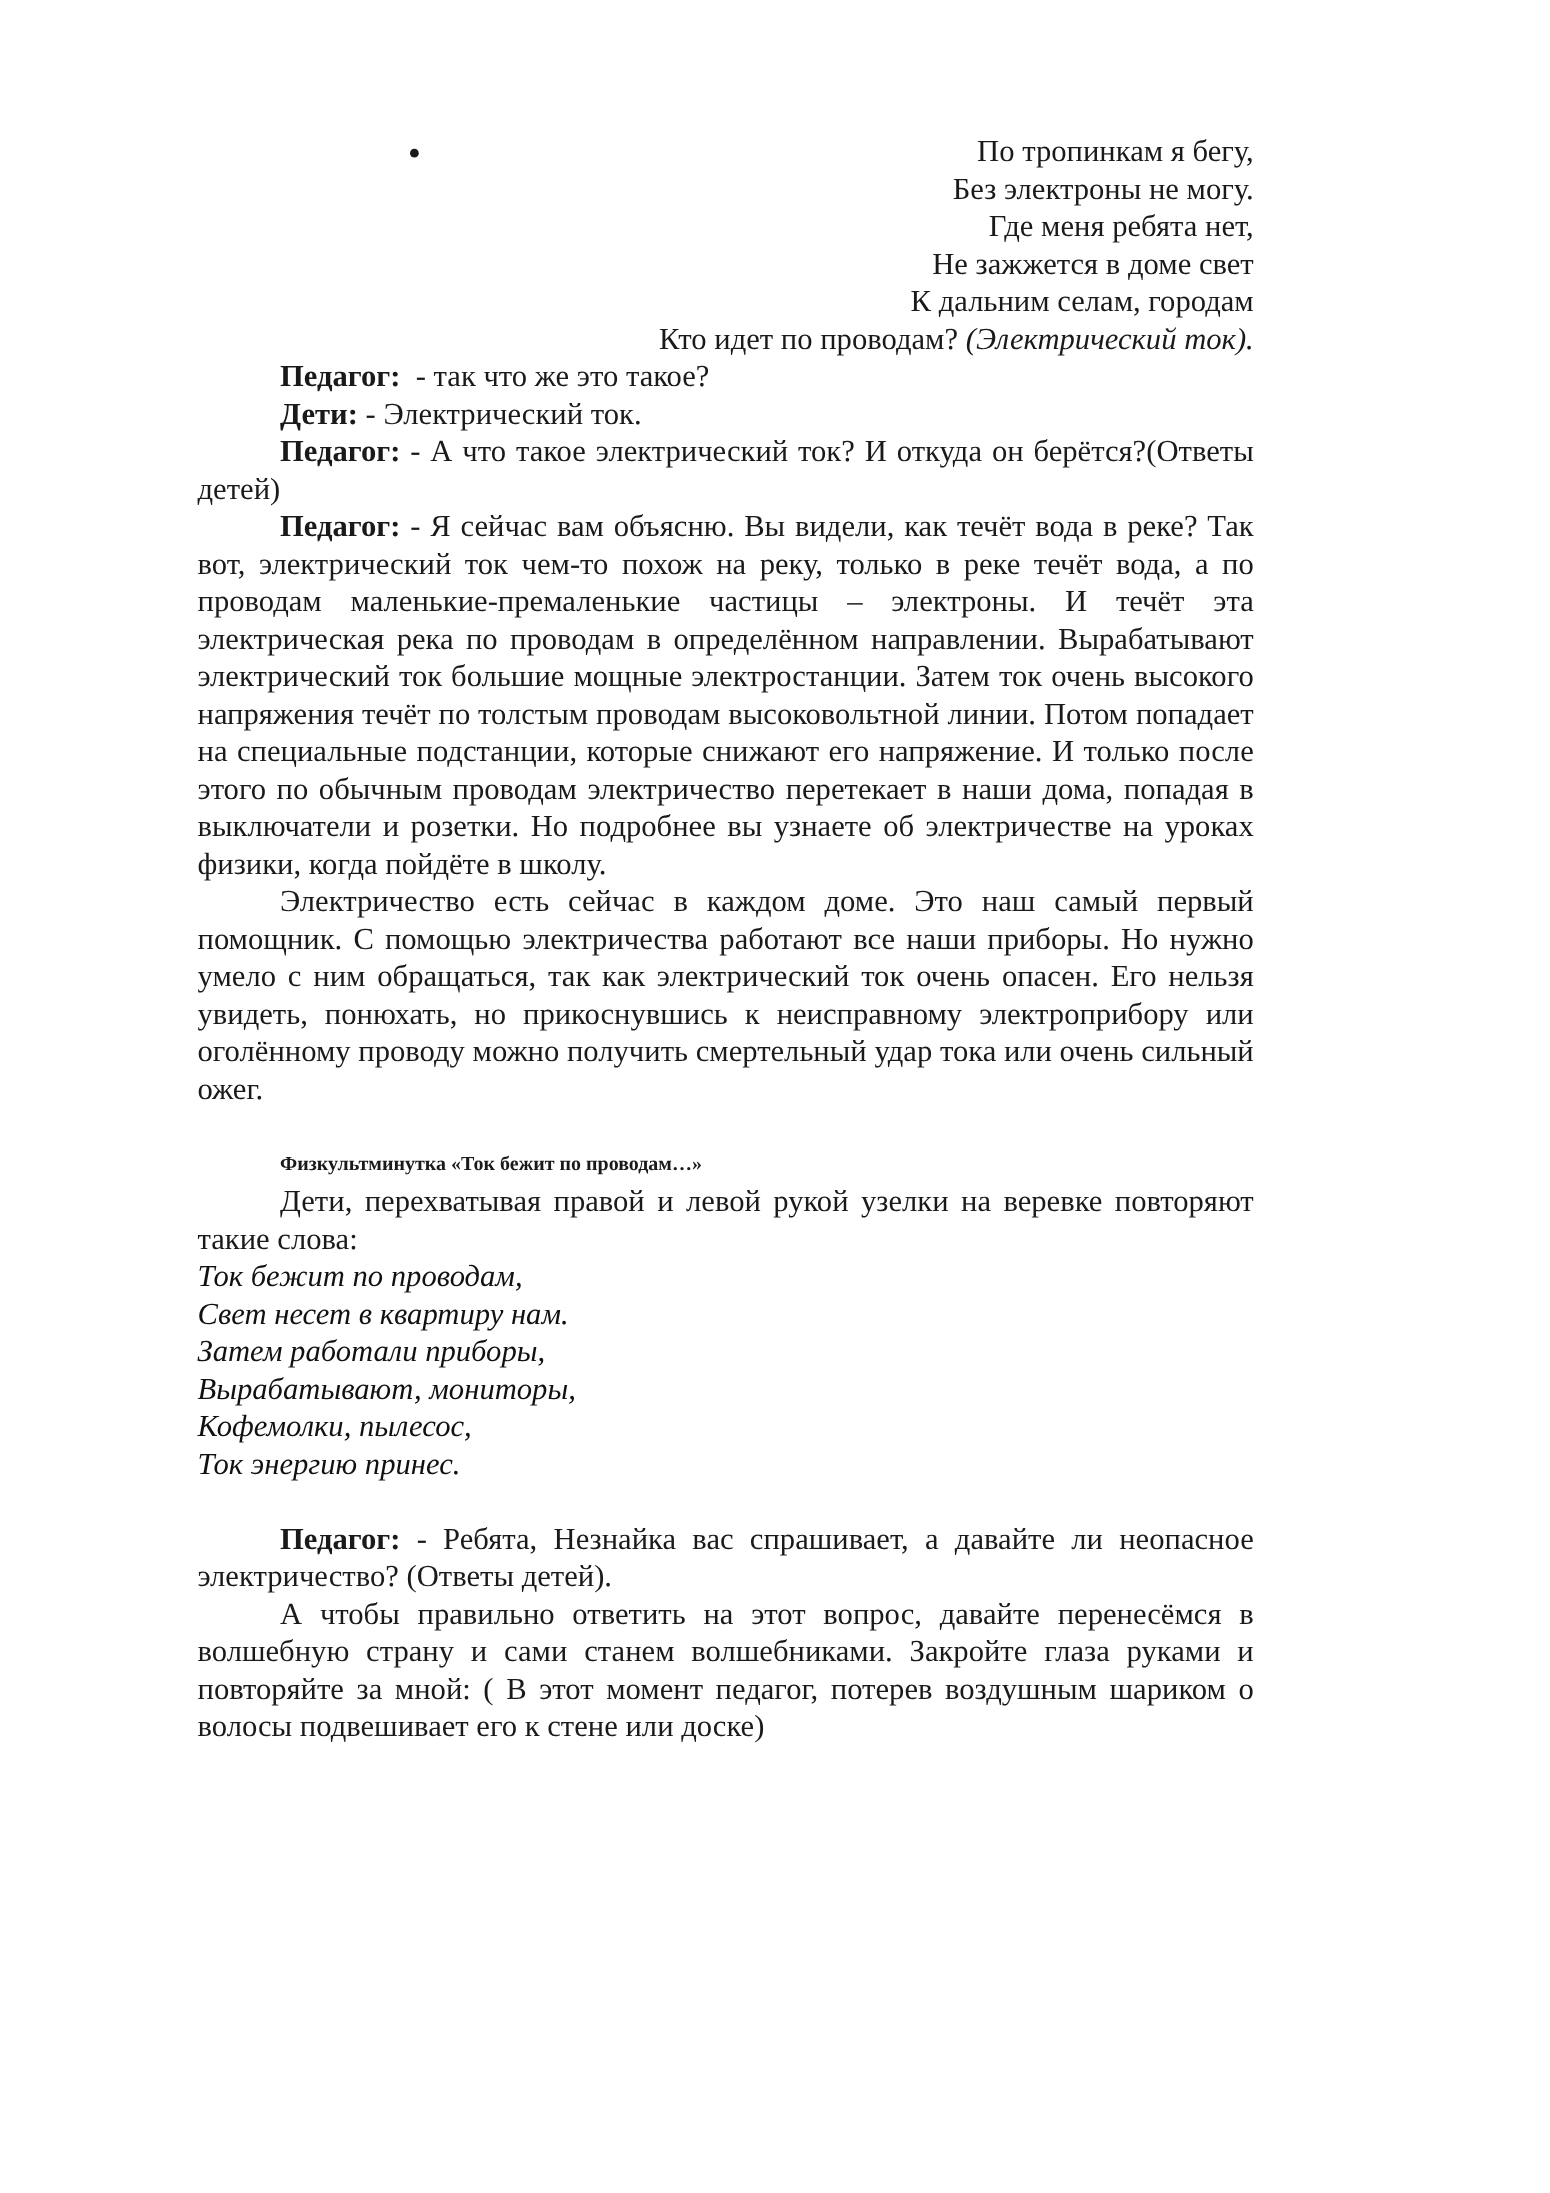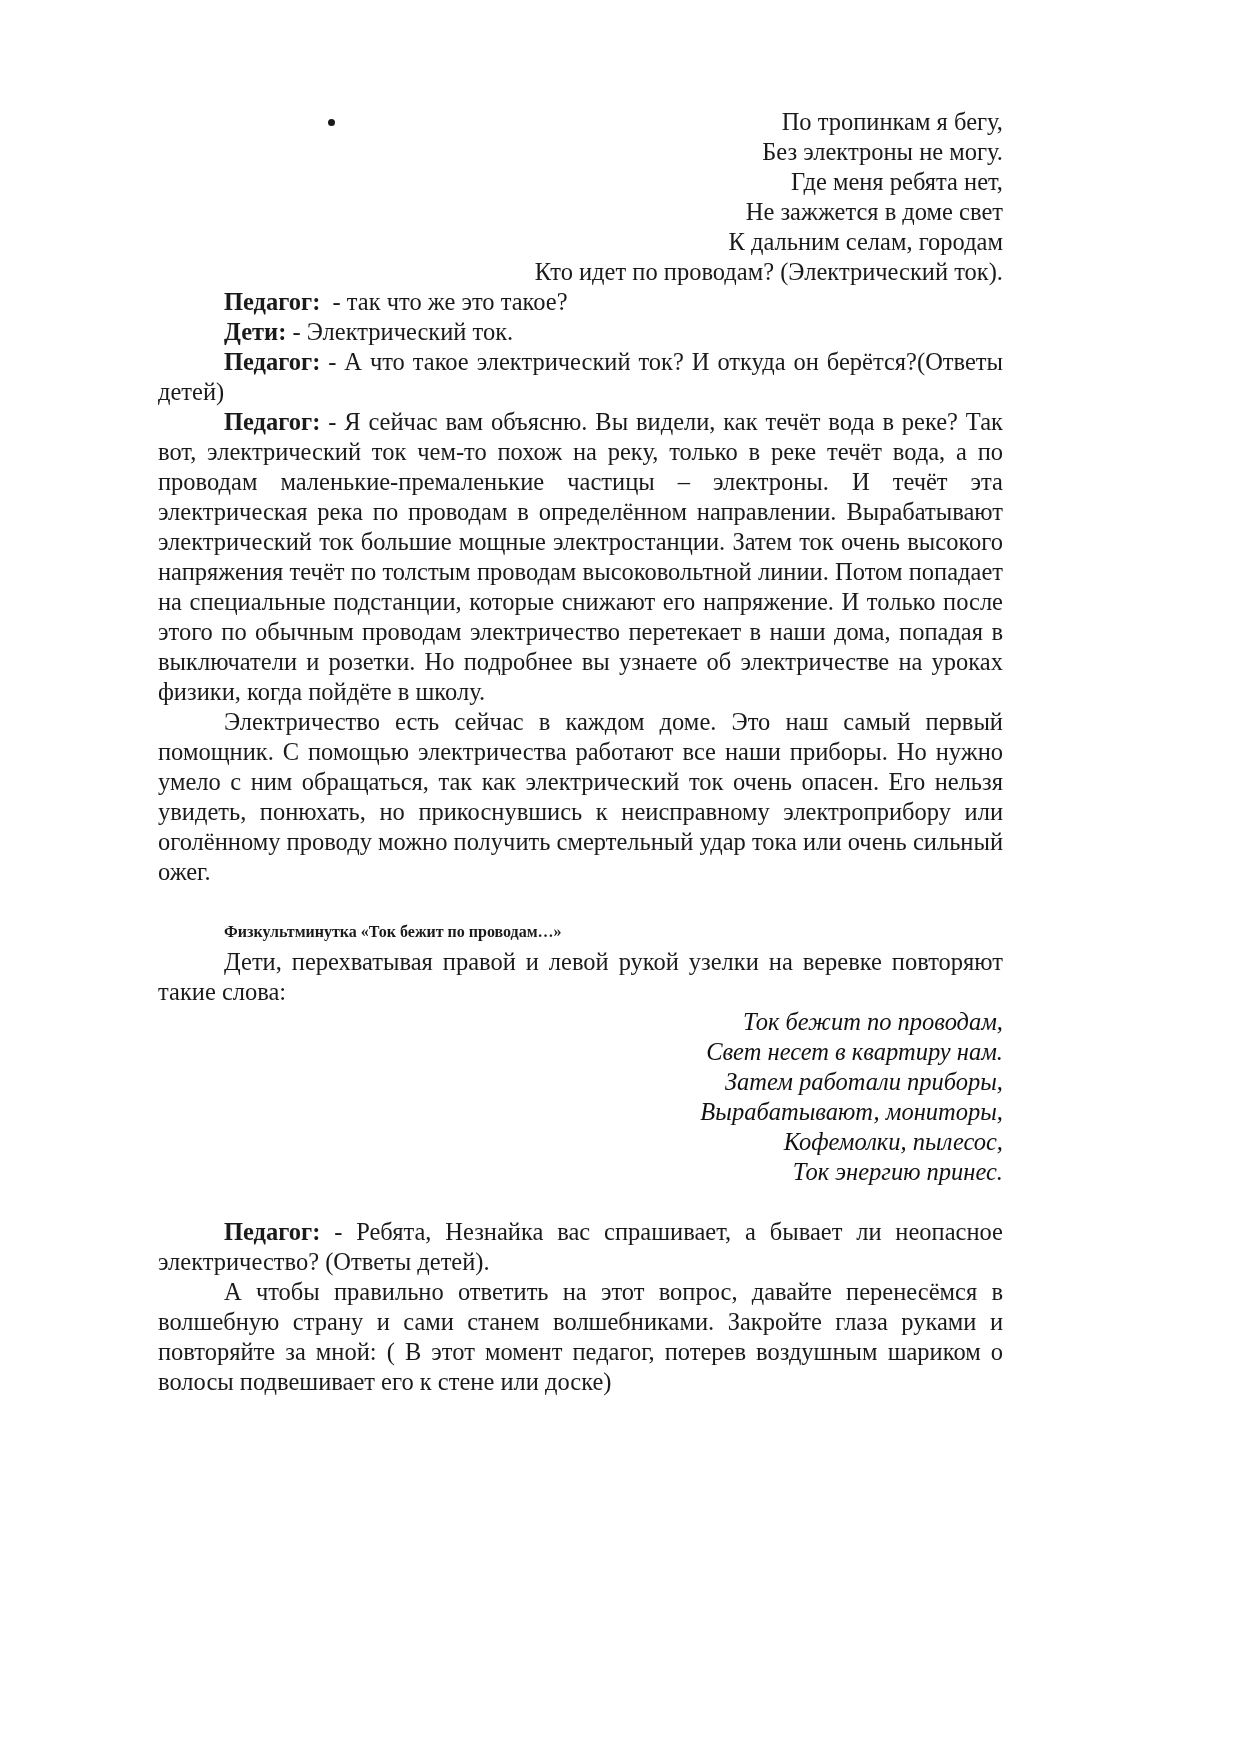--- a/index.html
+++ b/index.html
@@ -35,32 +35,31 @@
     height: 7px;
     margin-top: 12px;
     background: #1a1a1a;
     border-radius: 50%;
   }
   .poem-line {
     display: block;
     white-space: nowrap;
     text-align: right;
   }
-  .ital { }
+  .ital { font-style: italic; }
   .bold { font-weight: bold; }
   p {
     margin: 0;
     text-align: justify;
     text-indent: 66px;
   }
   .gap { height: 30px; }
   .verse {
     font-style: italic;
     color: #111;
-    text-align: right;
   }
   .verse span { display: block; }
   h3.subhead {
     margin: 0;
     font-size: 16px;
     font-weight: bold;
     text-indent: 66px;
     line-height: 30px;
   }
 </style>
@@ -95,16 +94,16 @@
     <span>Ток бежит по проводам,</span>
     <span>Свет несет в квартиру нам.</span>
     <span>Затем работали приборы,</span>
     <span>Вырабатывают, мониторы,</span>
     <span>Кофемолки, пылесос,</span>
     <span>Ток энергию принес.</span>
   </div>
 
   <div class="gap"></div>
 
-  <p><span class="bold">Педагог:</span><span>  - Ребята, Незнайка вас спрашивает, а бывает ли неопасное электричество? (Ответы детей).</span></p>
+  <p><span class="bold">Педагог:</span><span>  - Ребята, Незнайка вас спрашивает, а давайте ли неопасное электричество? (Ответы детей).</span></p>
   <p>А чтобы правильно ответить на этот вопрос, давайте перенесёмся в волшебную страну и сами станем волшебниками. Закройте глаза руками и повторяйте за мной: ( В этот момент педагог, потерев воздушным шариком о волосы подвешивает его к стене или доске)</p>
 
 </div>
 
 </body></html>

